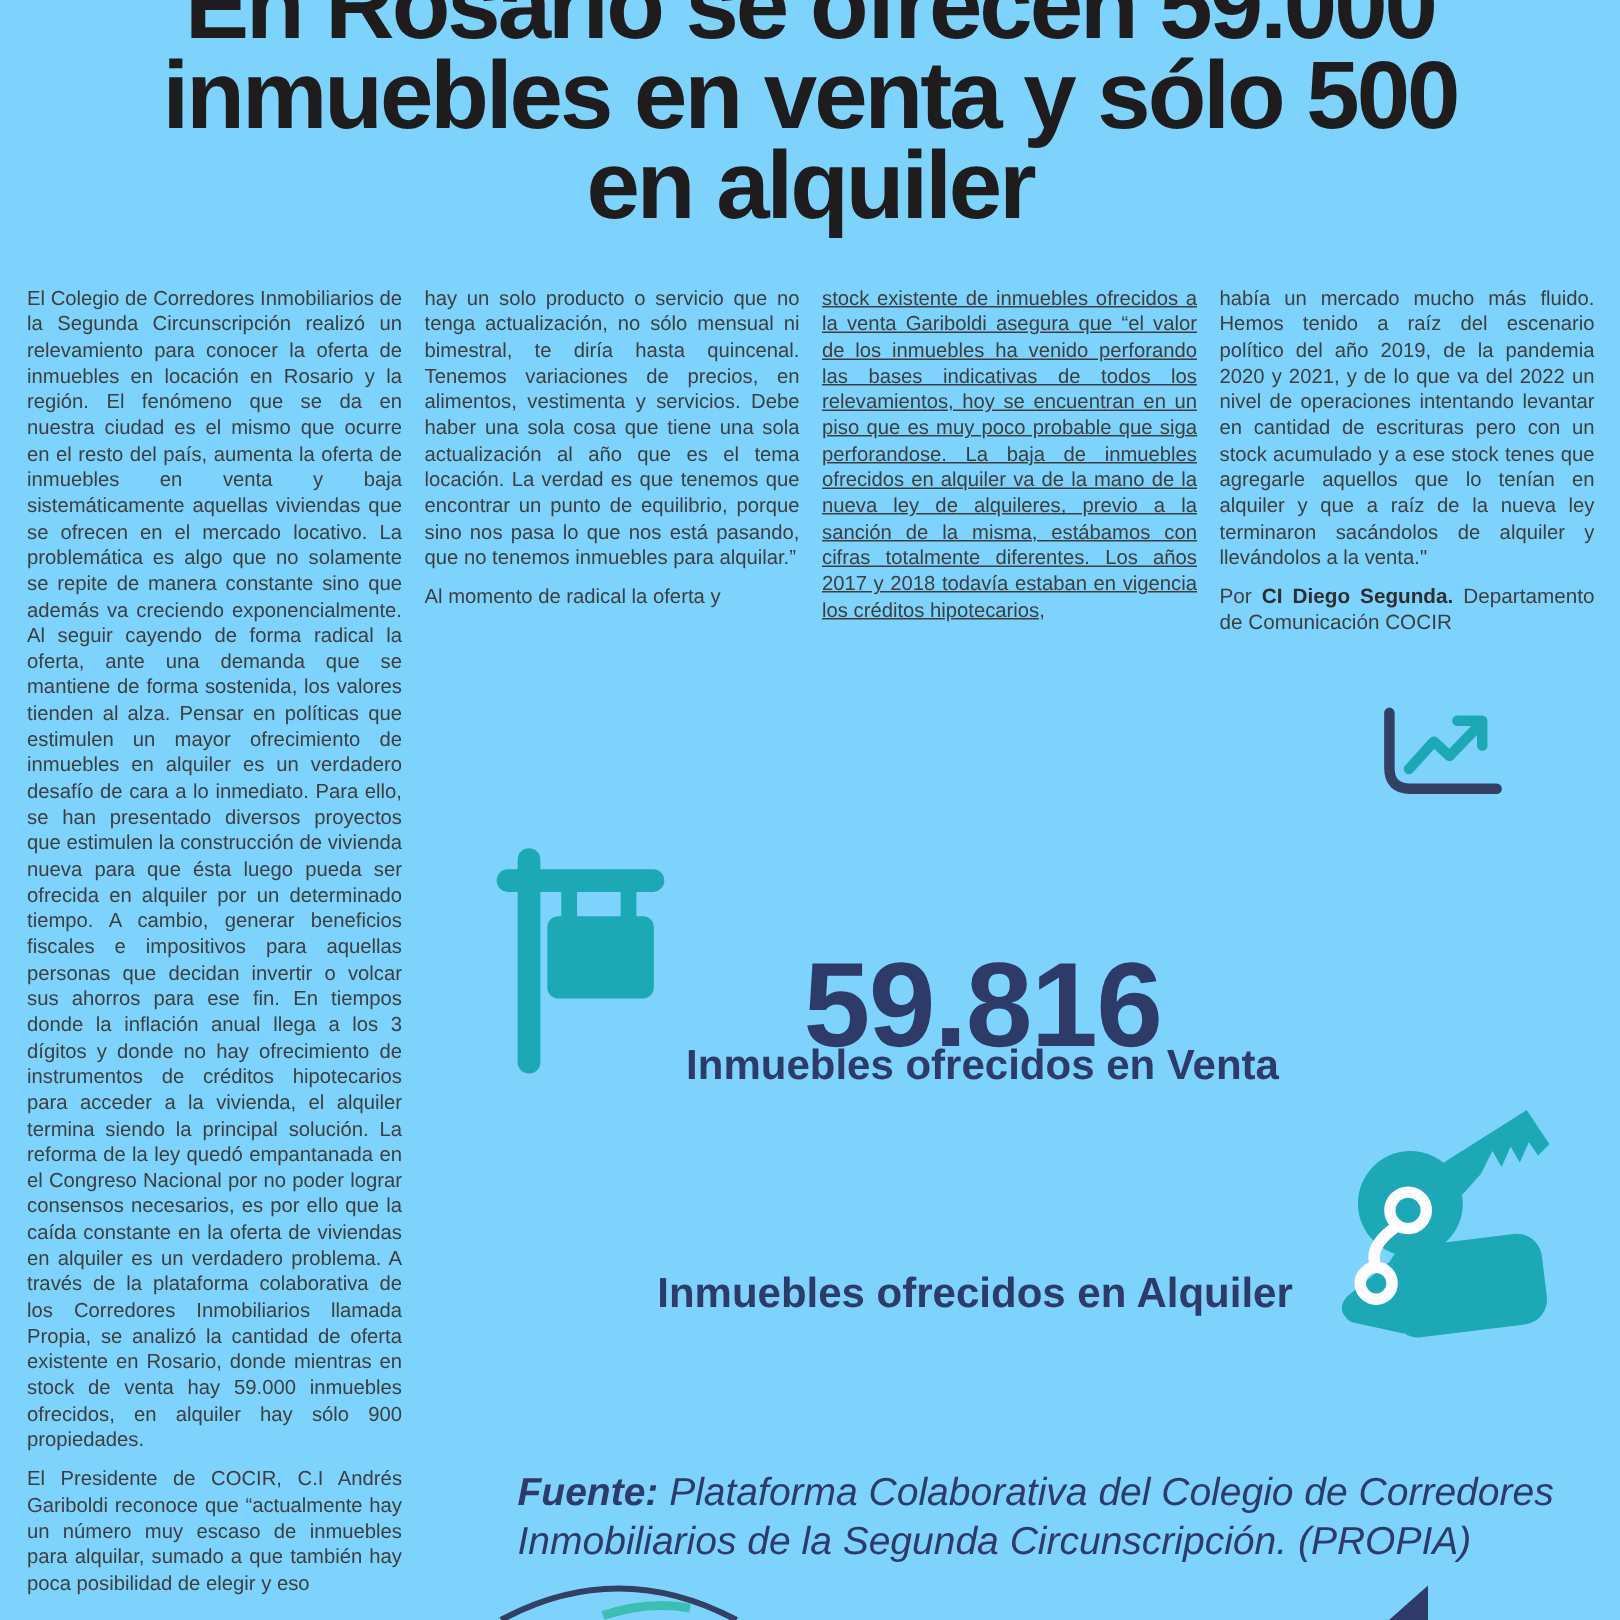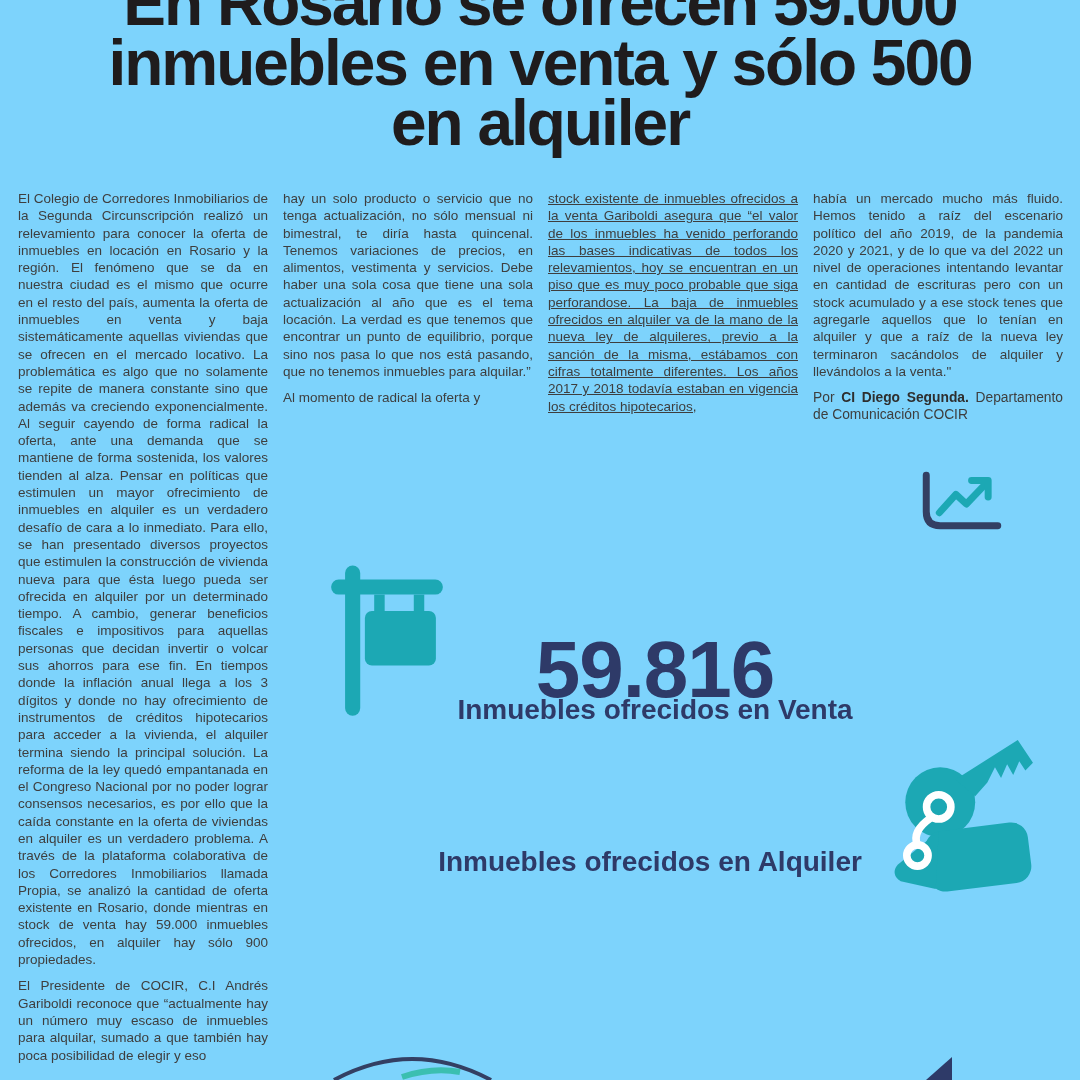--- a/index.html
+++ b/index.html
@@ -136,20 +136,21 @@
       <rect x="28" y="57" width="68" height="40" rx="11" transform="rotate(-7 62 77)"></rect>
       <path d="M36 60 L9 82 Q4 88 11 93 L34 98 Z"></path>
     </g>
     <g stroke="#ffffff" fill="none" stroke-width="5" stroke-linecap="round">
       <circle cx="36" cy="44" r="8"></circle>
       <path d="M31 51 Q18 60 22 69"></path>
       <circle cx="22" cy="76" r="7"></circle>
     </g>
   </svg>
 
+  <p class="source" style="margin:0;"><b>Fuente:</b><span> Plataforma Colaborativa del Colegio de Corredores Inmobiliarios de la Segunda Circunscripción. (PROPIA)</span></p>
 
   <svg class="icon logo-arc" width="165" height="26" viewBox="0 0 165 26">
     <path d="M4 26 Q 82 -16 161 26" stroke="#333F63" stroke-width="4" fill="none"></path>
     <path d="M72 23 Q 102 13 130 18" stroke="#3BBFB0" stroke-width="6" fill="none"></path>
   </svg>
 
   <svg class="icon corner-shape" width="45" height="26" viewBox="0 0 45 26">
     <polygon points="8,26 34,3 34,26" fill="#2E3A68"></polygon>
   </svg>
 

